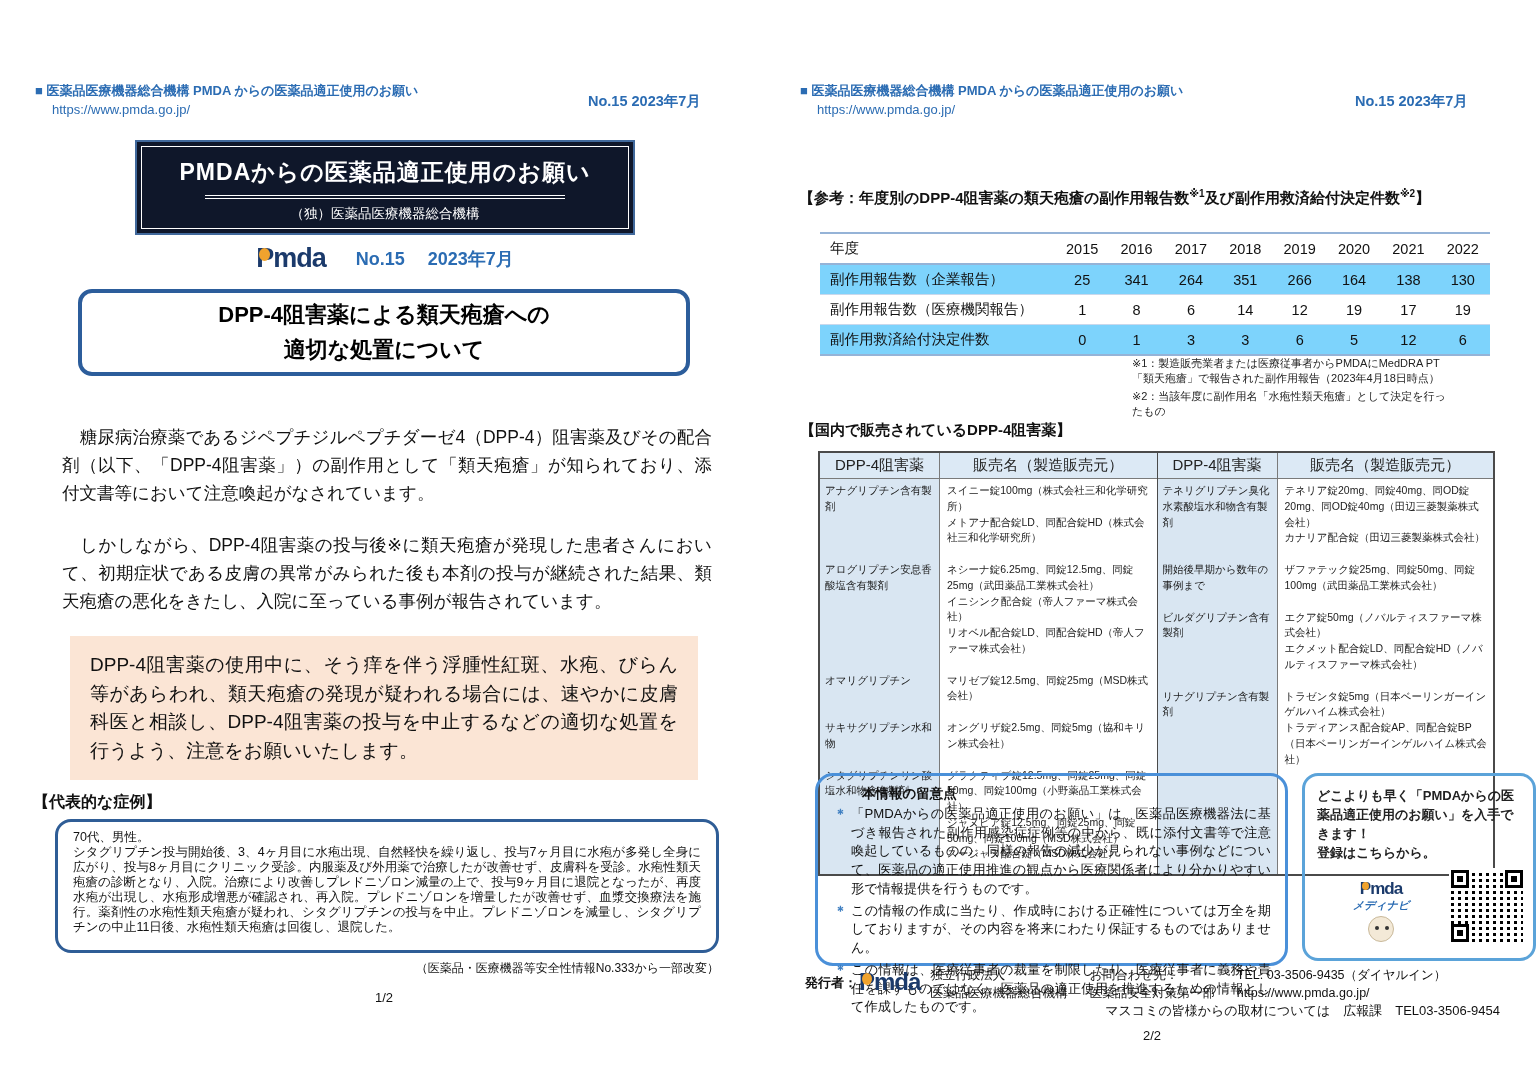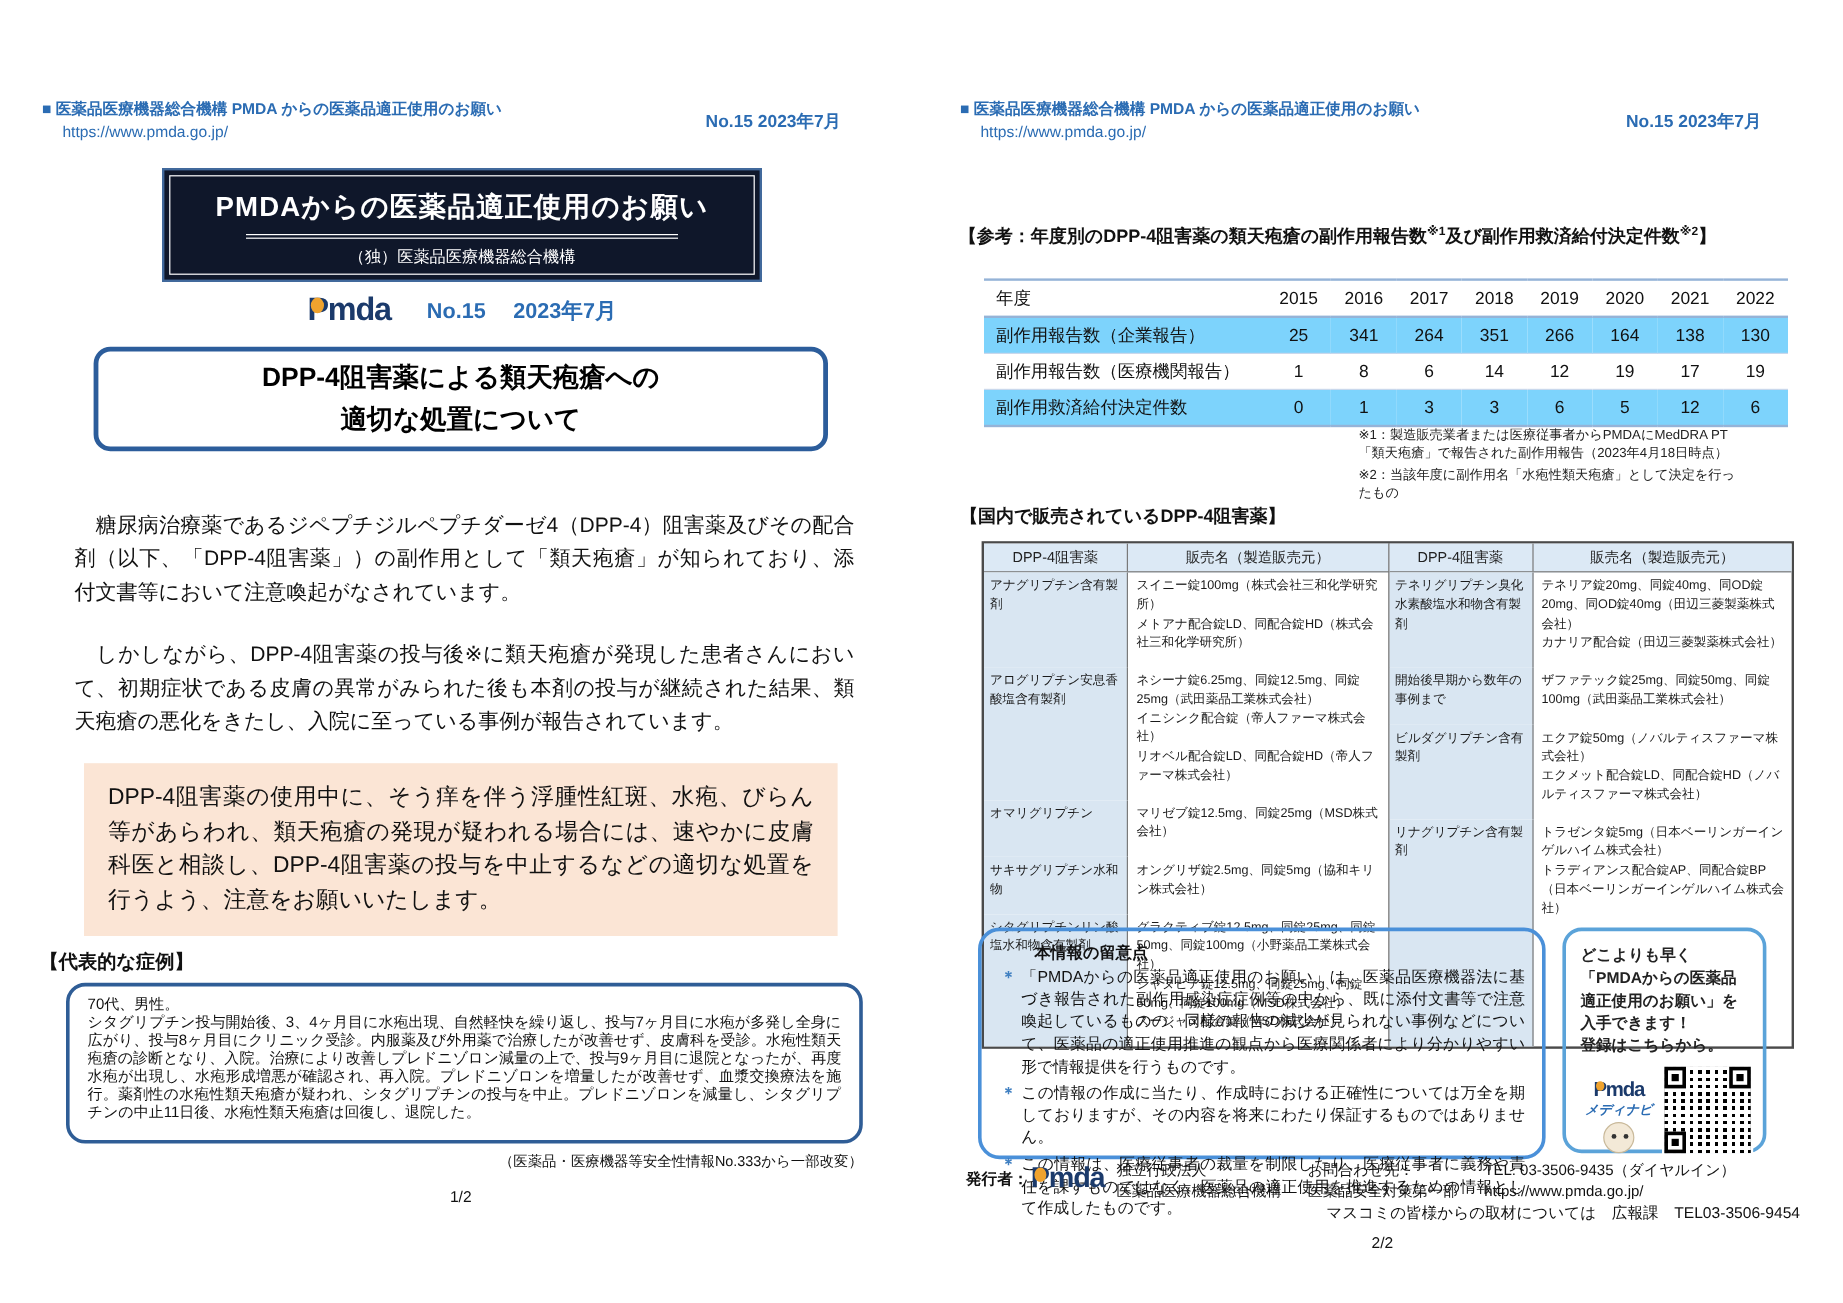--- a/index.html
+++ b/index.html
@@ -70,34 +70,34 @@
 
   .ref-notes { left:1132px; top:356px; width:315px; font-size:11px; line-height:1.4; color:#222; font-weight:500; }
   .ref-notes div { margin-bottom:2px; }
 
   .drug-heading { left:800px; top:421px; font-size:15px; font-weight:700; }
 
   .drug-table { left:818px; top:451px; width:677px; min-height:285px; border:2px solid #4a4a4a; display:flex; background:#fff; }
   .drug-half { width:50%; display:flex; flex-direction:column; }
   .drug-half.right { border-left:1.5px solid #4a4a4a; }
   .dt-head { display:grid; grid-template-columns:120px 1fr; border-bottom:1px solid #7a7a7a; background:#dce9f5; }
-  .dt-head > div { font-size:12px; text-align:center; padding:3px 2px; color:#222; }
+  .dt-head > div { font-size:15px; text-align:center; padding:3px 2px; color:#222; }
   .dt-head > div:first-child { border-right:1px solid #7a7a7a; }
   .dt-group { display:grid; grid-template-columns:120px 1fr; flex:0 0 auto; }
   .dt-group.fill { flex:1 1 auto; }
   .dt-ing { background:#d9e6f2; border-right:1px solid #7a7a7a; padding:4px 4px 12px 5px; font-size:10.5px; line-height:1.5; color:#1a1a1a; }
   .dt-prod { padding:4px 6px 12px 7px; font-size:10.5px; line-height:1.5; color:#1a1a1a; }
 
   .notes-box { left:815px; top:773px; width:473px; height:193px; border:3px solid #4a90d9; border-radius:18px; padding:9px 14px 8px 16px; }
   .notes-title { font-size:13.5px; font-weight:700; margin-left:28px; margin-bottom:2px; }
   .note-item { display:flex; gap:4px; margin-bottom:3px; }
   .note-item .mark { color:#3f7fc1; font-weight:700; font-size:13px; line-height:1.45; flex:0 0 auto; }
   .note-item .txt { font-size:13.2px; font-weight:500; line-height:1.42; text-align:justify; }
 
-  .mednavi-box { left:1302px; top:773px; width:170px; height:188px; border:3px solid #5ba3d9; border-radius:16px; padding:11px 10px 8px 12px; }
+  .mednavi-box { left:1302px; top:773px; width:234px; height:188px; border:3px solid #5ba3d9; border-radius:16px; padding:11px 10px 8px 12px; }
   .mednavi-text { font-size:13px; font-weight:600; line-height:1.45; color:#222; }
   .mednavi-bottom { display:flex; align-items:flex-end; gap:6px; margin-top:8px; }
   .mednavi-logo { display:flex; flex-direction:column; align-items:center; flex:1; }
   .mednavi-sub { font-size:11px; font-weight:800; color:#2b6cb3; font-style:italic; margin-top:1px; }
   .mascot { width:26px; height:26px; border-radius:50%; background:#f3e9d7; border:1px solid #c9b99a; position:relative; margin-top:3px; }
   .mascot::after { content:''; position:absolute; left:6px; top:9px; width:4px; height:4px; border-radius:50%; background:#333; box-shadow:10px 0 0 #333; }
   .qr { position:relative; width:72px; height:72px; flex:0 0 auto;
     background-image:repeating-linear-gradient(0deg,#000 0 3px,#fff 3px 6px),repeating-linear-gradient(90deg,#000 0 3px,#fff 3px 7px);
     background-blend-mode:screen; outline:2px solid #fff; }
   .qr .fp { position:absolute; width:18px; height:18px; border:3px solid #000; background:#fff; }

